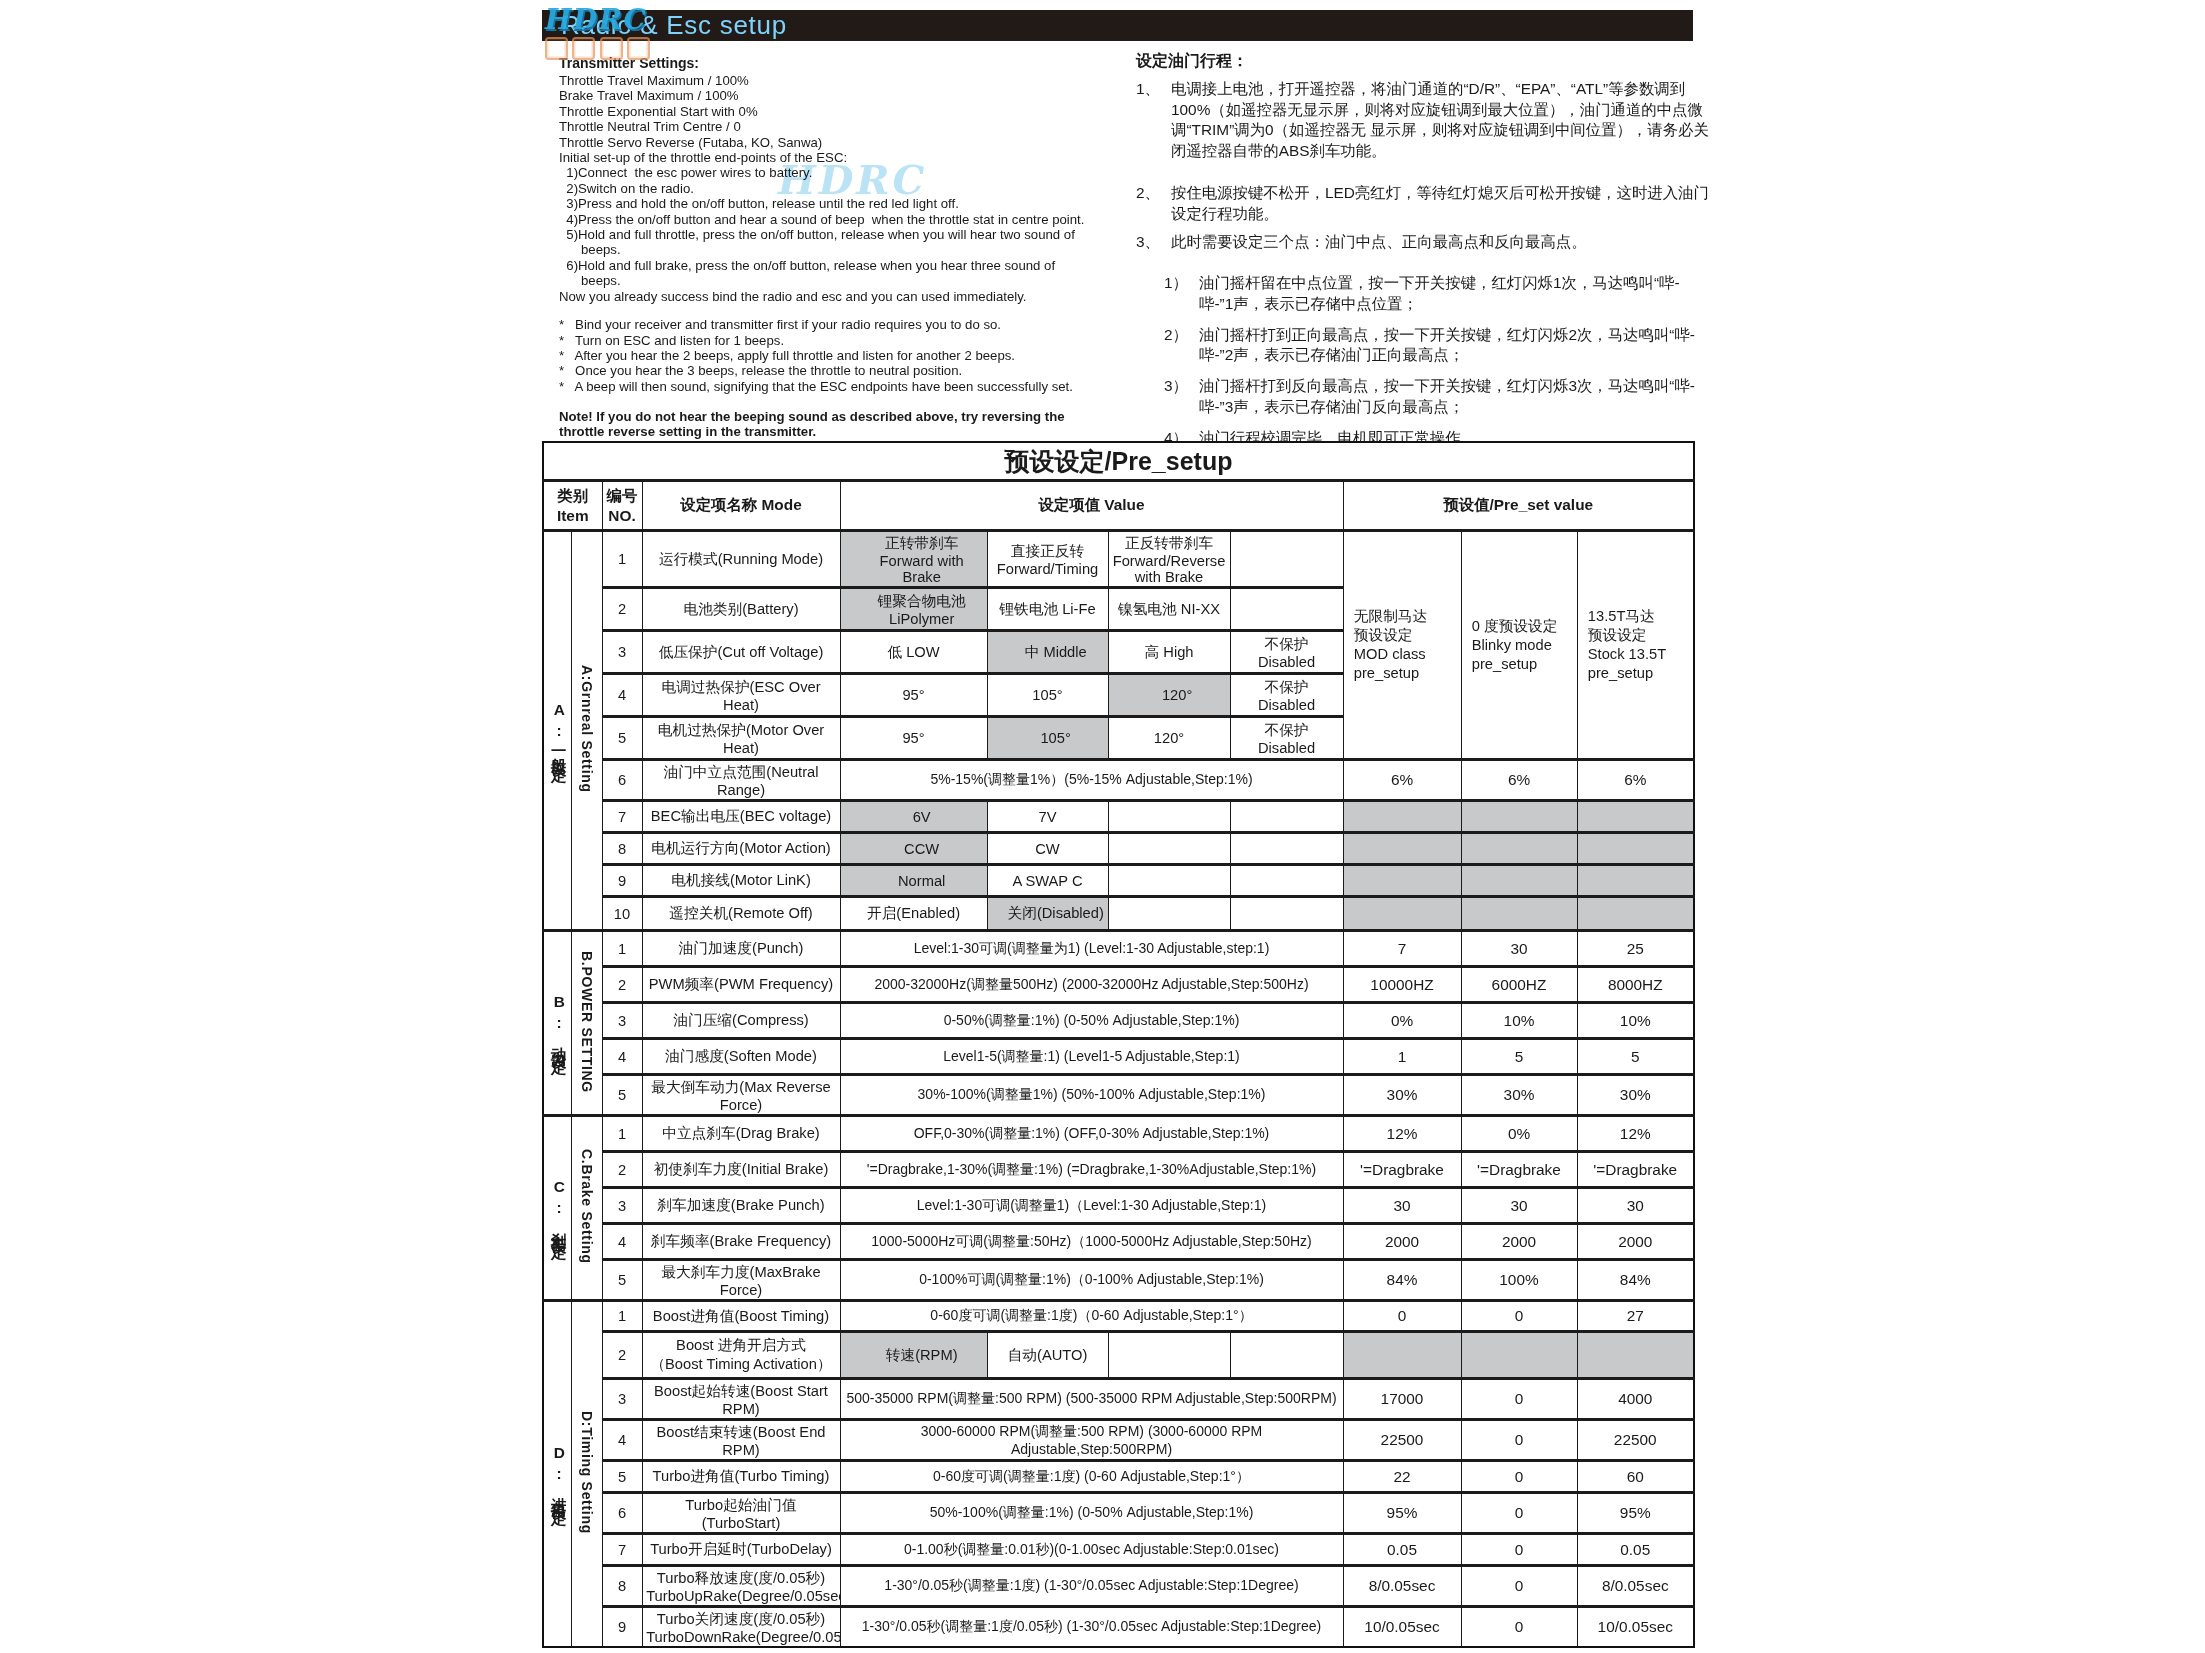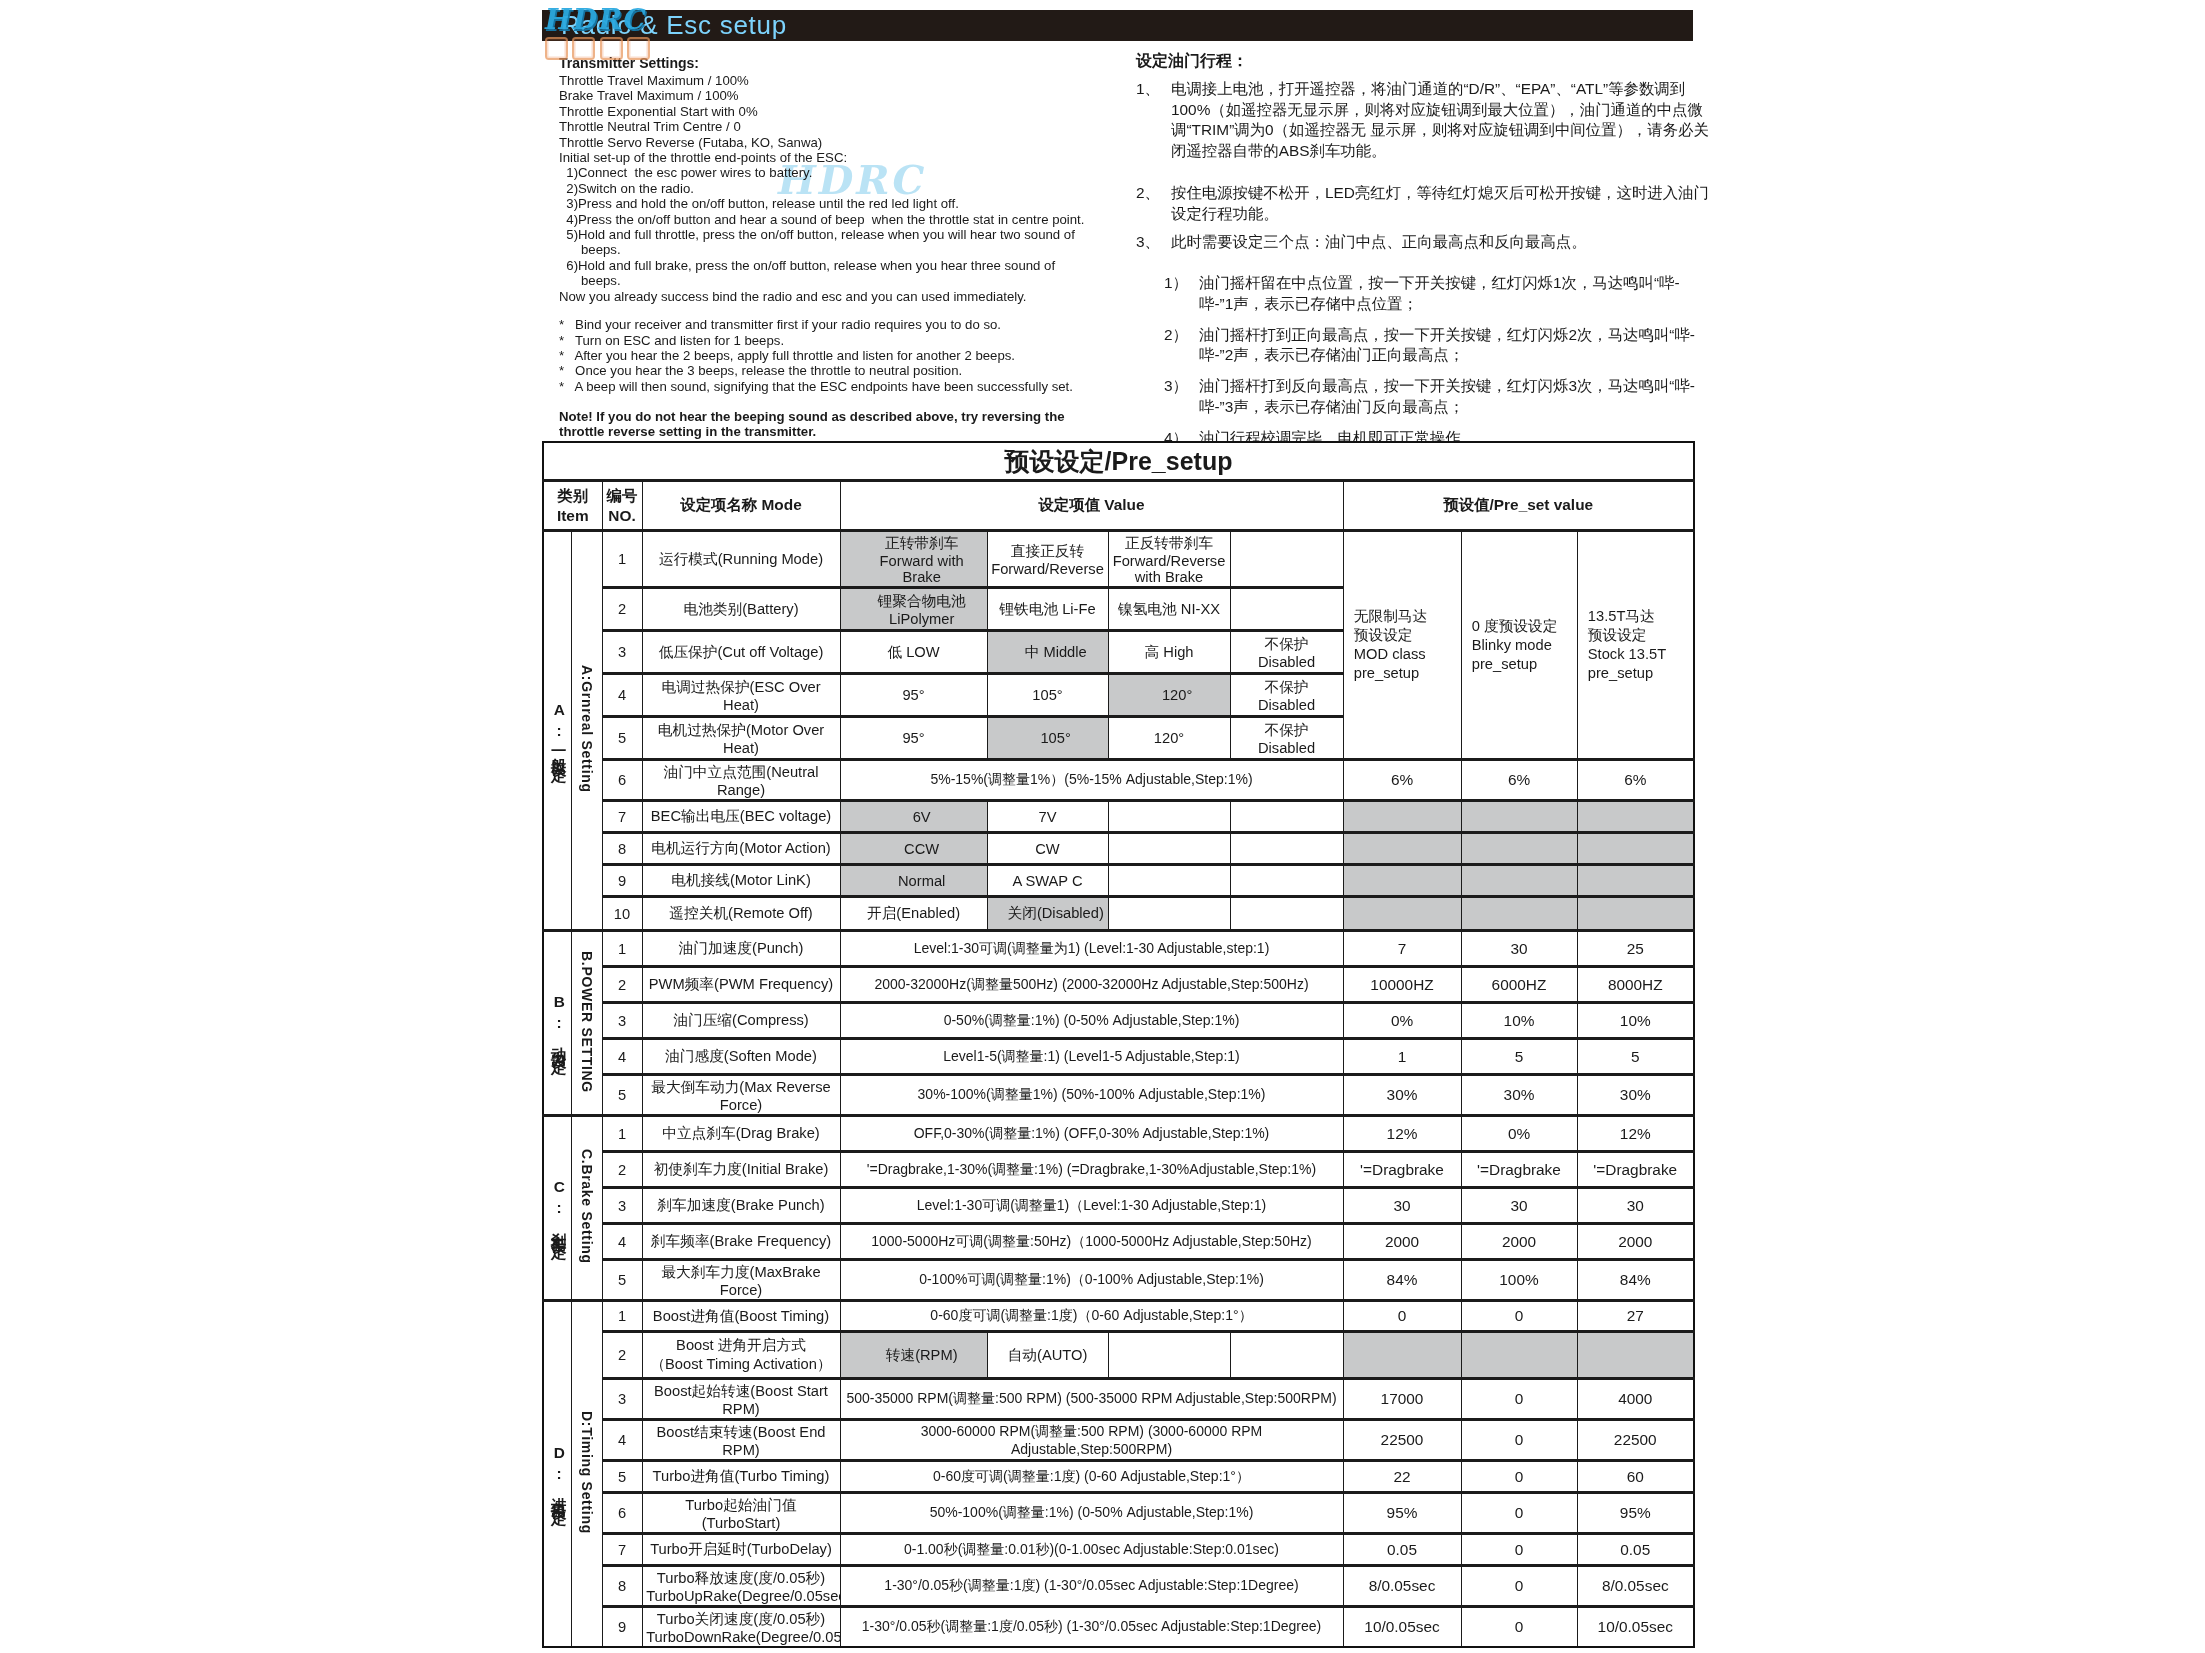--- a/index.html
+++ b/index.html
@@ -189,21 +189,21 @@
     </thead>
     <tbody id="tbody">
         <tr style="height: 43px;">
           <td class="icn" rowspan="10"><span>A:一般设定</span></td>
           <td class="ien" rowspan="10"><span>A:Grnreal Setting</span></td>
           <td class="no">1</td>
           <td class="mode">运行模式(Running Mode)</td>
           <td class="val grey">正转带刹车
 Forward with Brake</td>
           <td class="val">直接正反转
-Forward/Reverse</td>
+Forward/Timing</td>
           <td class="val">正反转带刹车
 Forward/Reverse
 with Brake</td>
           <td class="val"></td>
           <td class="pdesc" rowspan="5">无限制马达
 预设设定
 MOD class
 pre_setup</td>
           <td class="pdesc" rowspan="5">0 度预设设定
 Blinky mode

